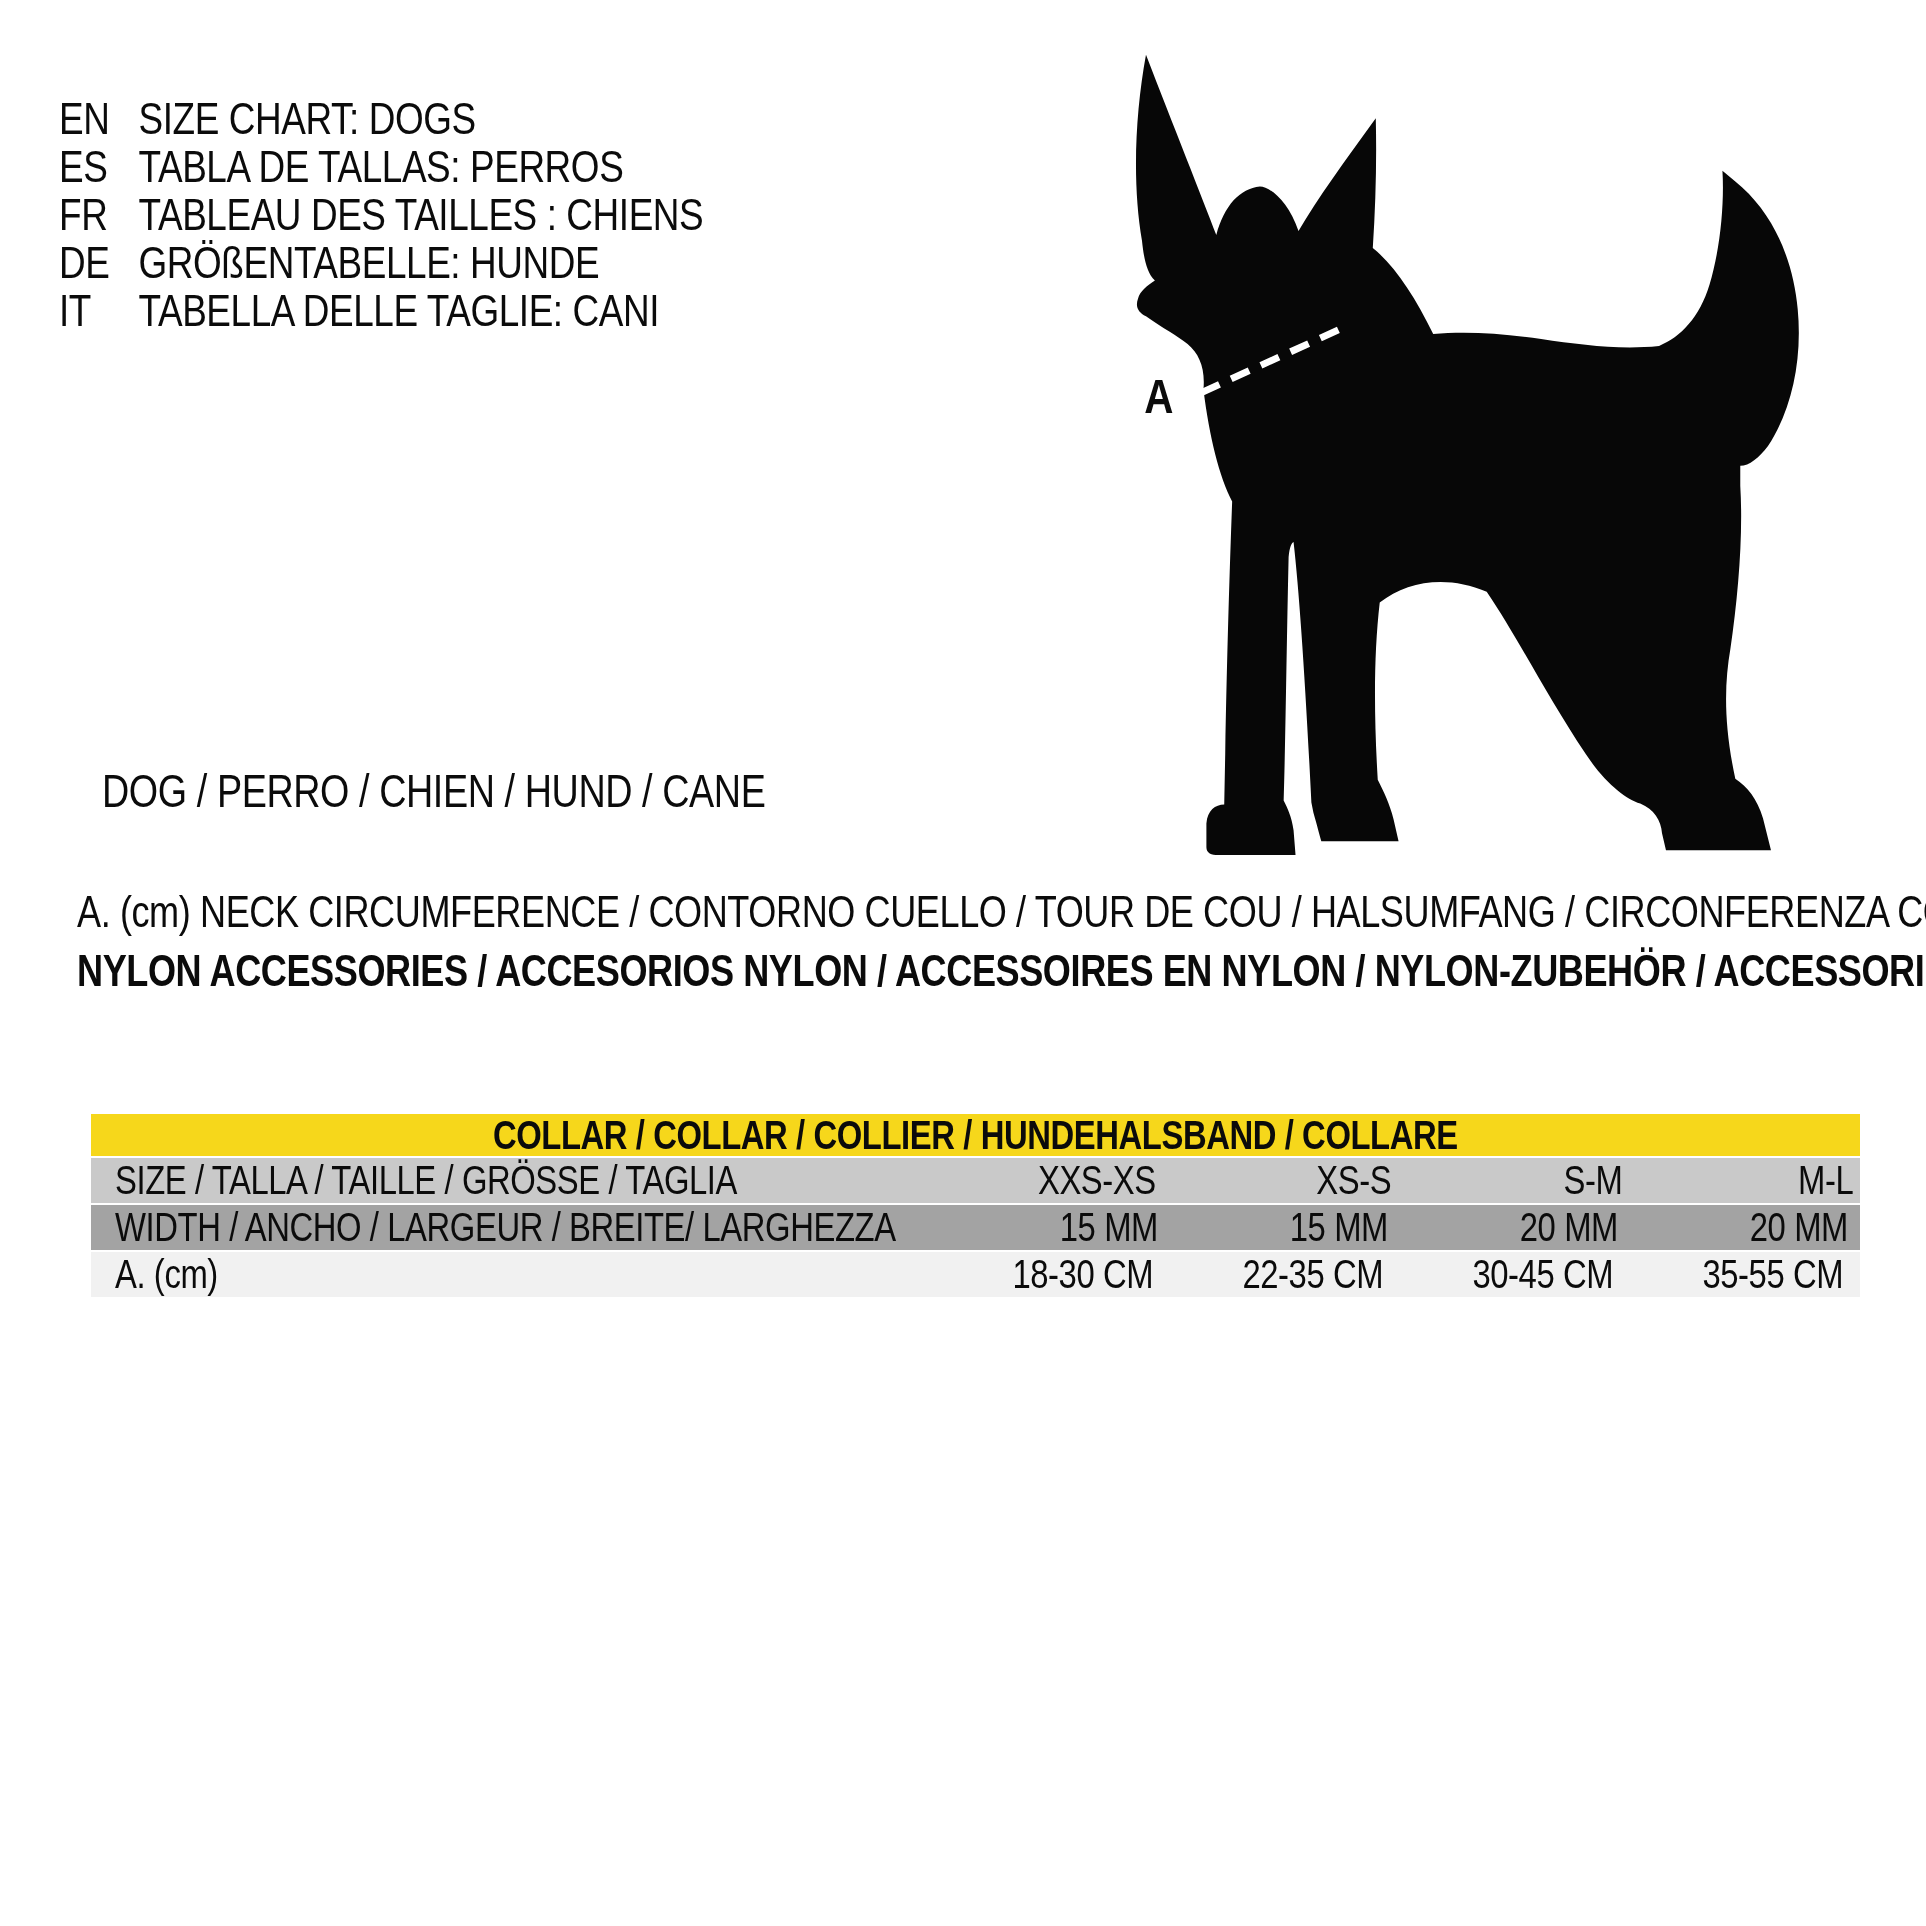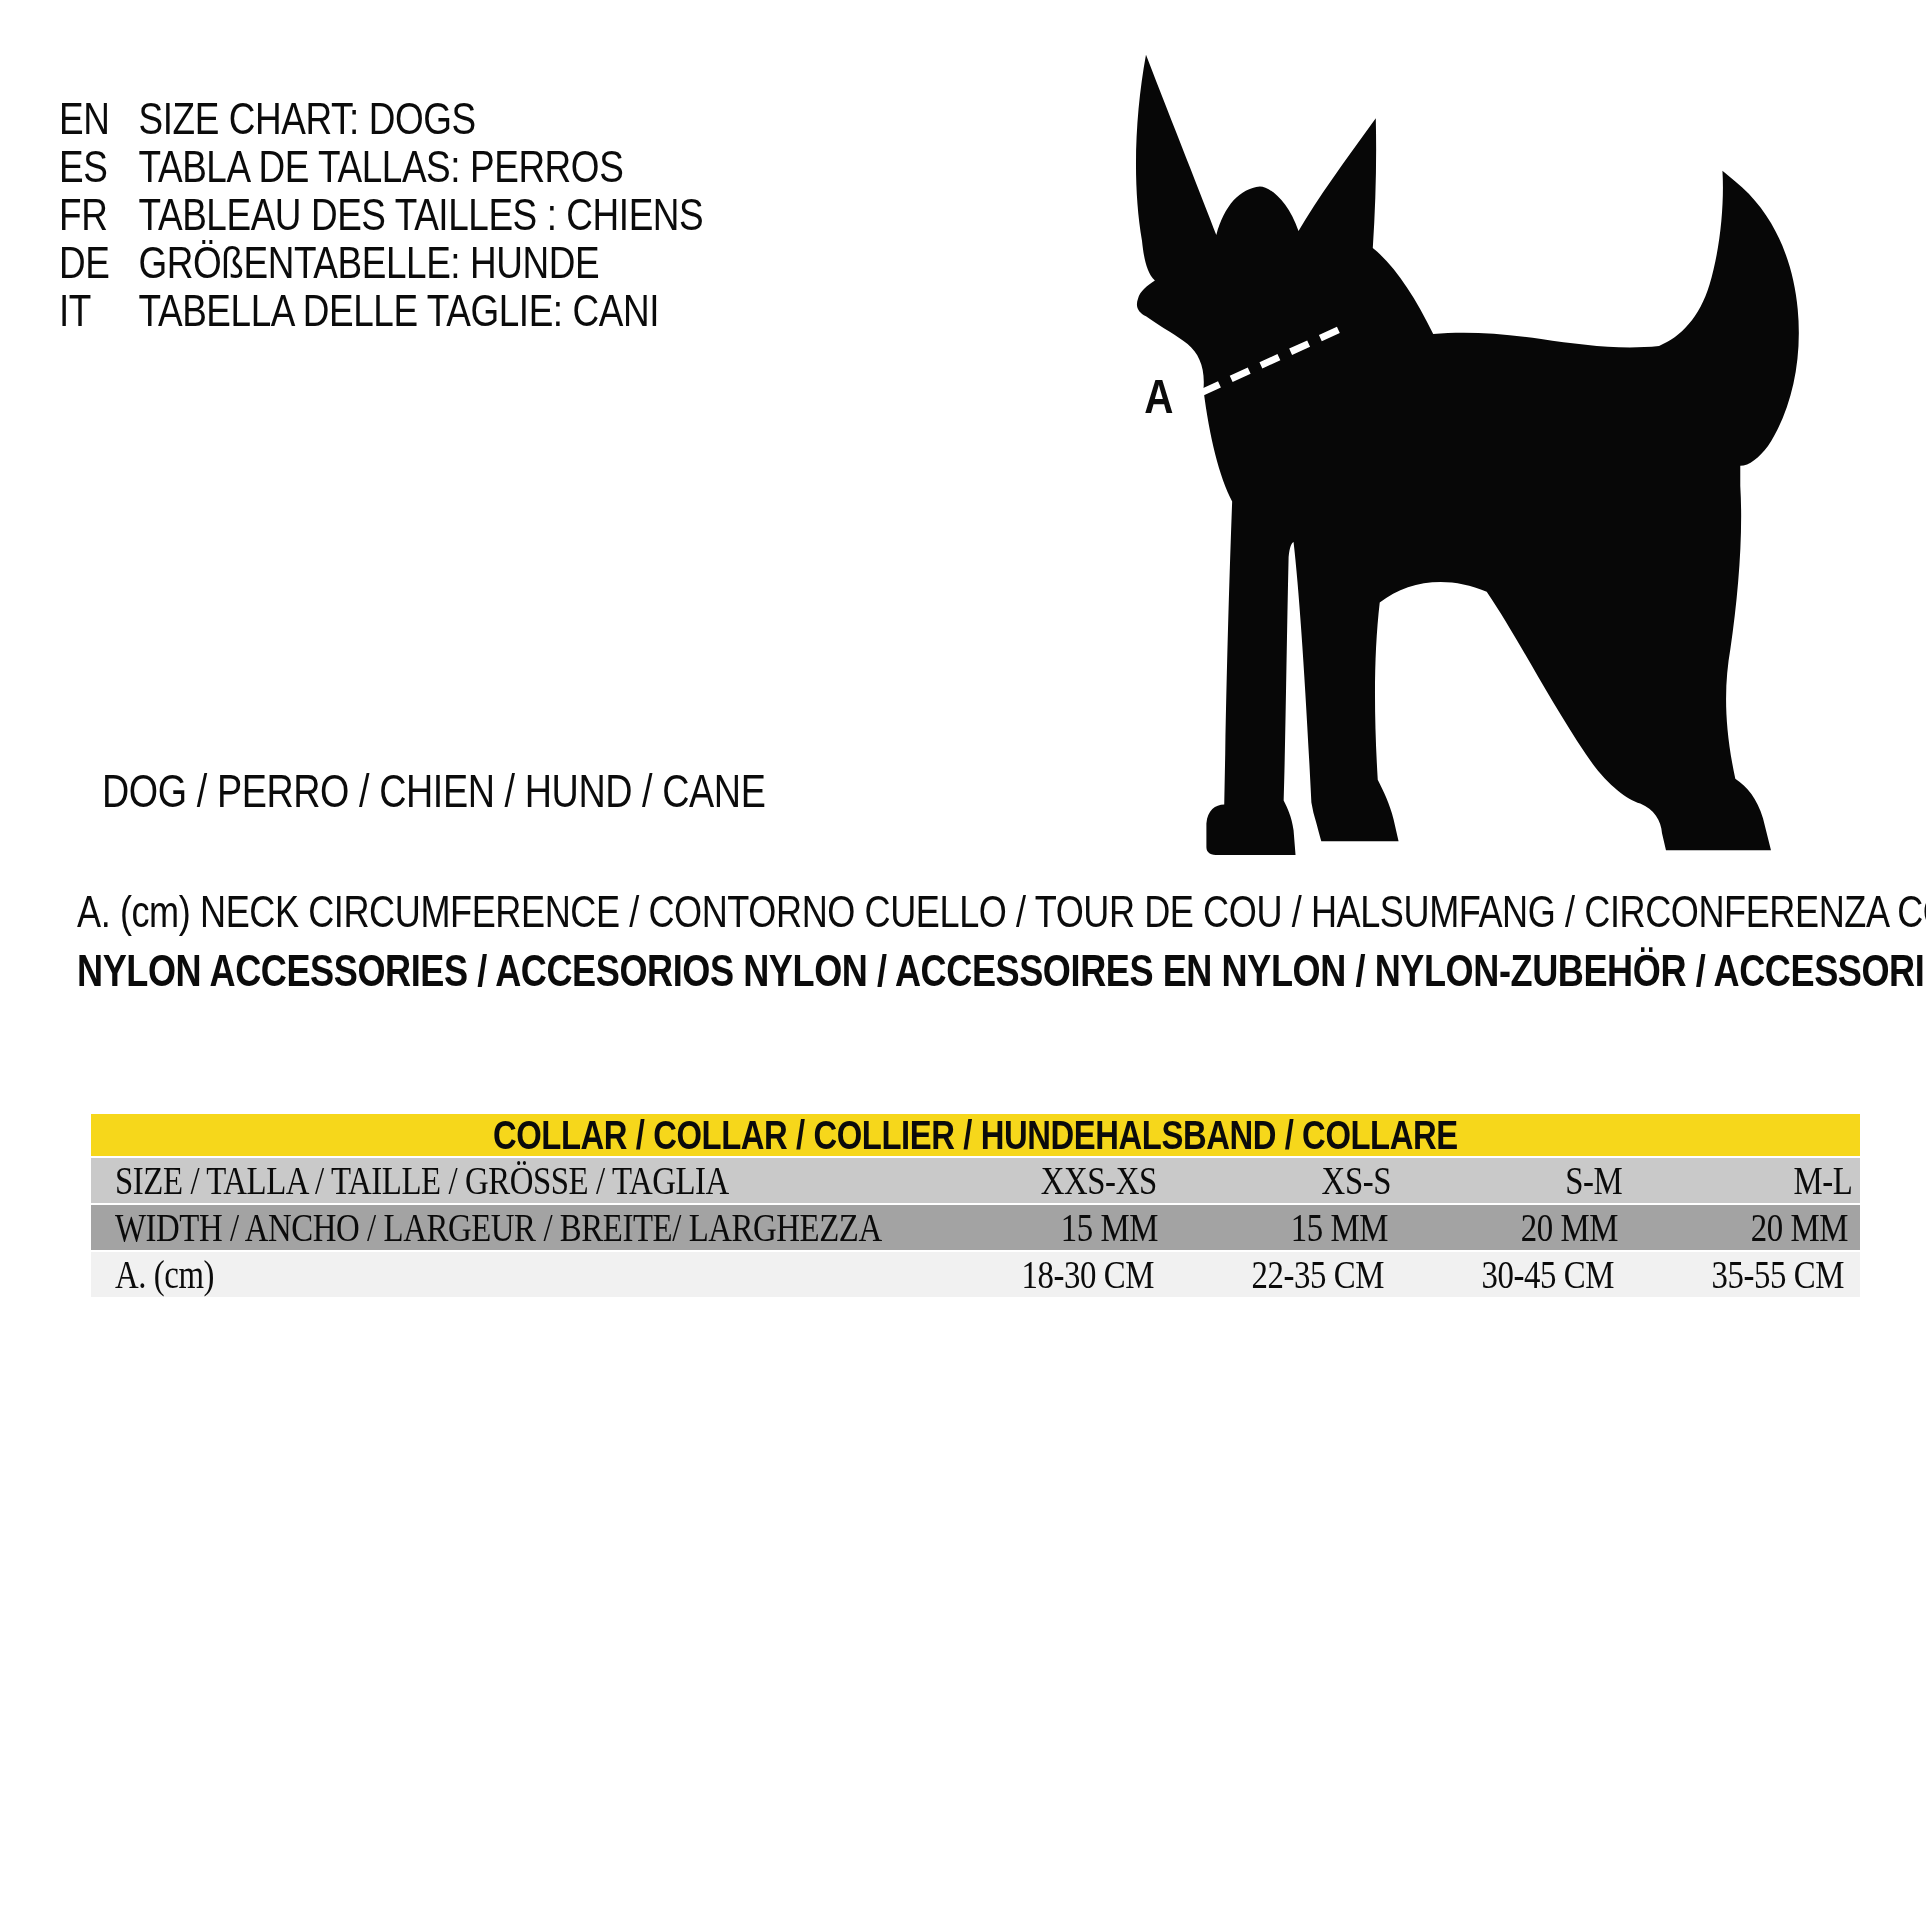--- a/index.html
+++ b/index.html
@@ -20,21 +20,21 @@
   .dog-svg { position:absolute; left:1040px; top:28px; width:832px; height:842px; }
   .measure-letter { font-family:"Liberation Sans","DejaVu Sans",sans-serif; font-weight:bold; font-size:48px; }
 
   .dog-label    { position:absolute; left:77px; top:764px;  font-size:46px;margin-left:25px; }
   .measure-note { position:absolute; left:77px; top:887px;  font-size:44px; }
   .material-note{ position:absolute; left:77px; top:946px;  font-size:44px; font-weight:bold; }
 
   .size-table { position:absolute; left:91px; top:1114px; width:1769px; }
   .t-header { height:42px; background:#f6d71b; display:flex; align-items:center; justify-content:center;
               font-size:40px; font-weight:bold; }
-  .t-row { display:flex; align-items:center; height:45px; margin-top:2px; font-size:40px;font-family:Liberation Serif, serif; }
+  .t-row { display:flex; align-items:center; height:45px; margin-top:2px; font-size:40px; }
   .t-row.bg-gray  { background:#c9c9c9; }
   .t-row.bg-white { background:#a3a3a3; }
   .t-row.bg-light { background:#f1f1f1; }
   .t-label { width:848px; flex:0 0 848px; padding-left:24px; box-sizing:border-box; }
   .t-val { width:230px; flex:0 0 230px; text-align:right; }
 </style>
 </head>
 <body>
 
 <div class="lang-block">

